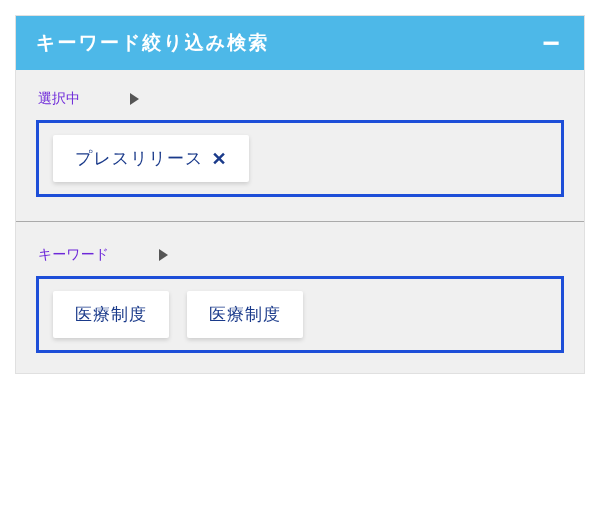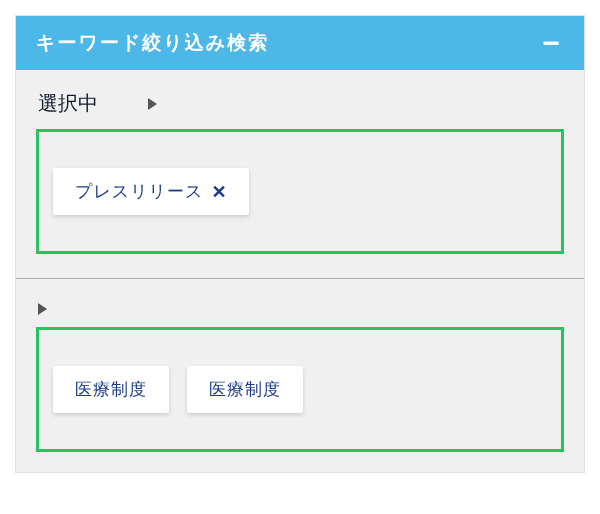--- a/index.html
+++ b/index.html
@@ -43,33 +43,33 @@
       padding: 20px;
     }
     .section-label-row {
       display: flex;
       align-items: center;
       gap: 50px;
       margin-bottom: 12px;
       padding-left: 2px;
     }
     .section-label {
-      color: #0f172a;
-      font-size: 20px;
+      color: #6d28d9;
+      font-size: 14px;
     }
     .triangle-right {
       width: 0;
       height: 0;
       border-top: 6px solid transparent;
       border-bottom: 6px solid transparent;
       border-left: 9px solid #555;
     }
     .red-box {
-      border: 3px solid #22c55e;
-      padding: 36px 14px;
+      border: 3px solid #1d4ed8;
+      padding: 12px 14px;
       display: flex;
       flex-wrap: wrap;
       gap: 18px;
       align-items: center;
     }
     .chip {
       background: #ffffff;
       color: #1a3a8a;
       padding: 12px 22px;
       font-size: 17px;
@@ -109,20 +109,21 @@
     <div class="red-box">
       <div class="chip">
         <span>プレスリリース</span>
         <span class="chip-close">✕</span>
       </div>
     </div>
 
     <div class="divider"></div>
 
     <div class="section-label-row">
+      <span class="section-label">キーワード</span>
       <span class="triangle-right"></span>
     </div>
     <div class="red-box">
       <div class="chip">
         <span>医療制度</span>
       </div>
       <div class="chip">
         <span>医療制度</span>
       </div>
     </div>

